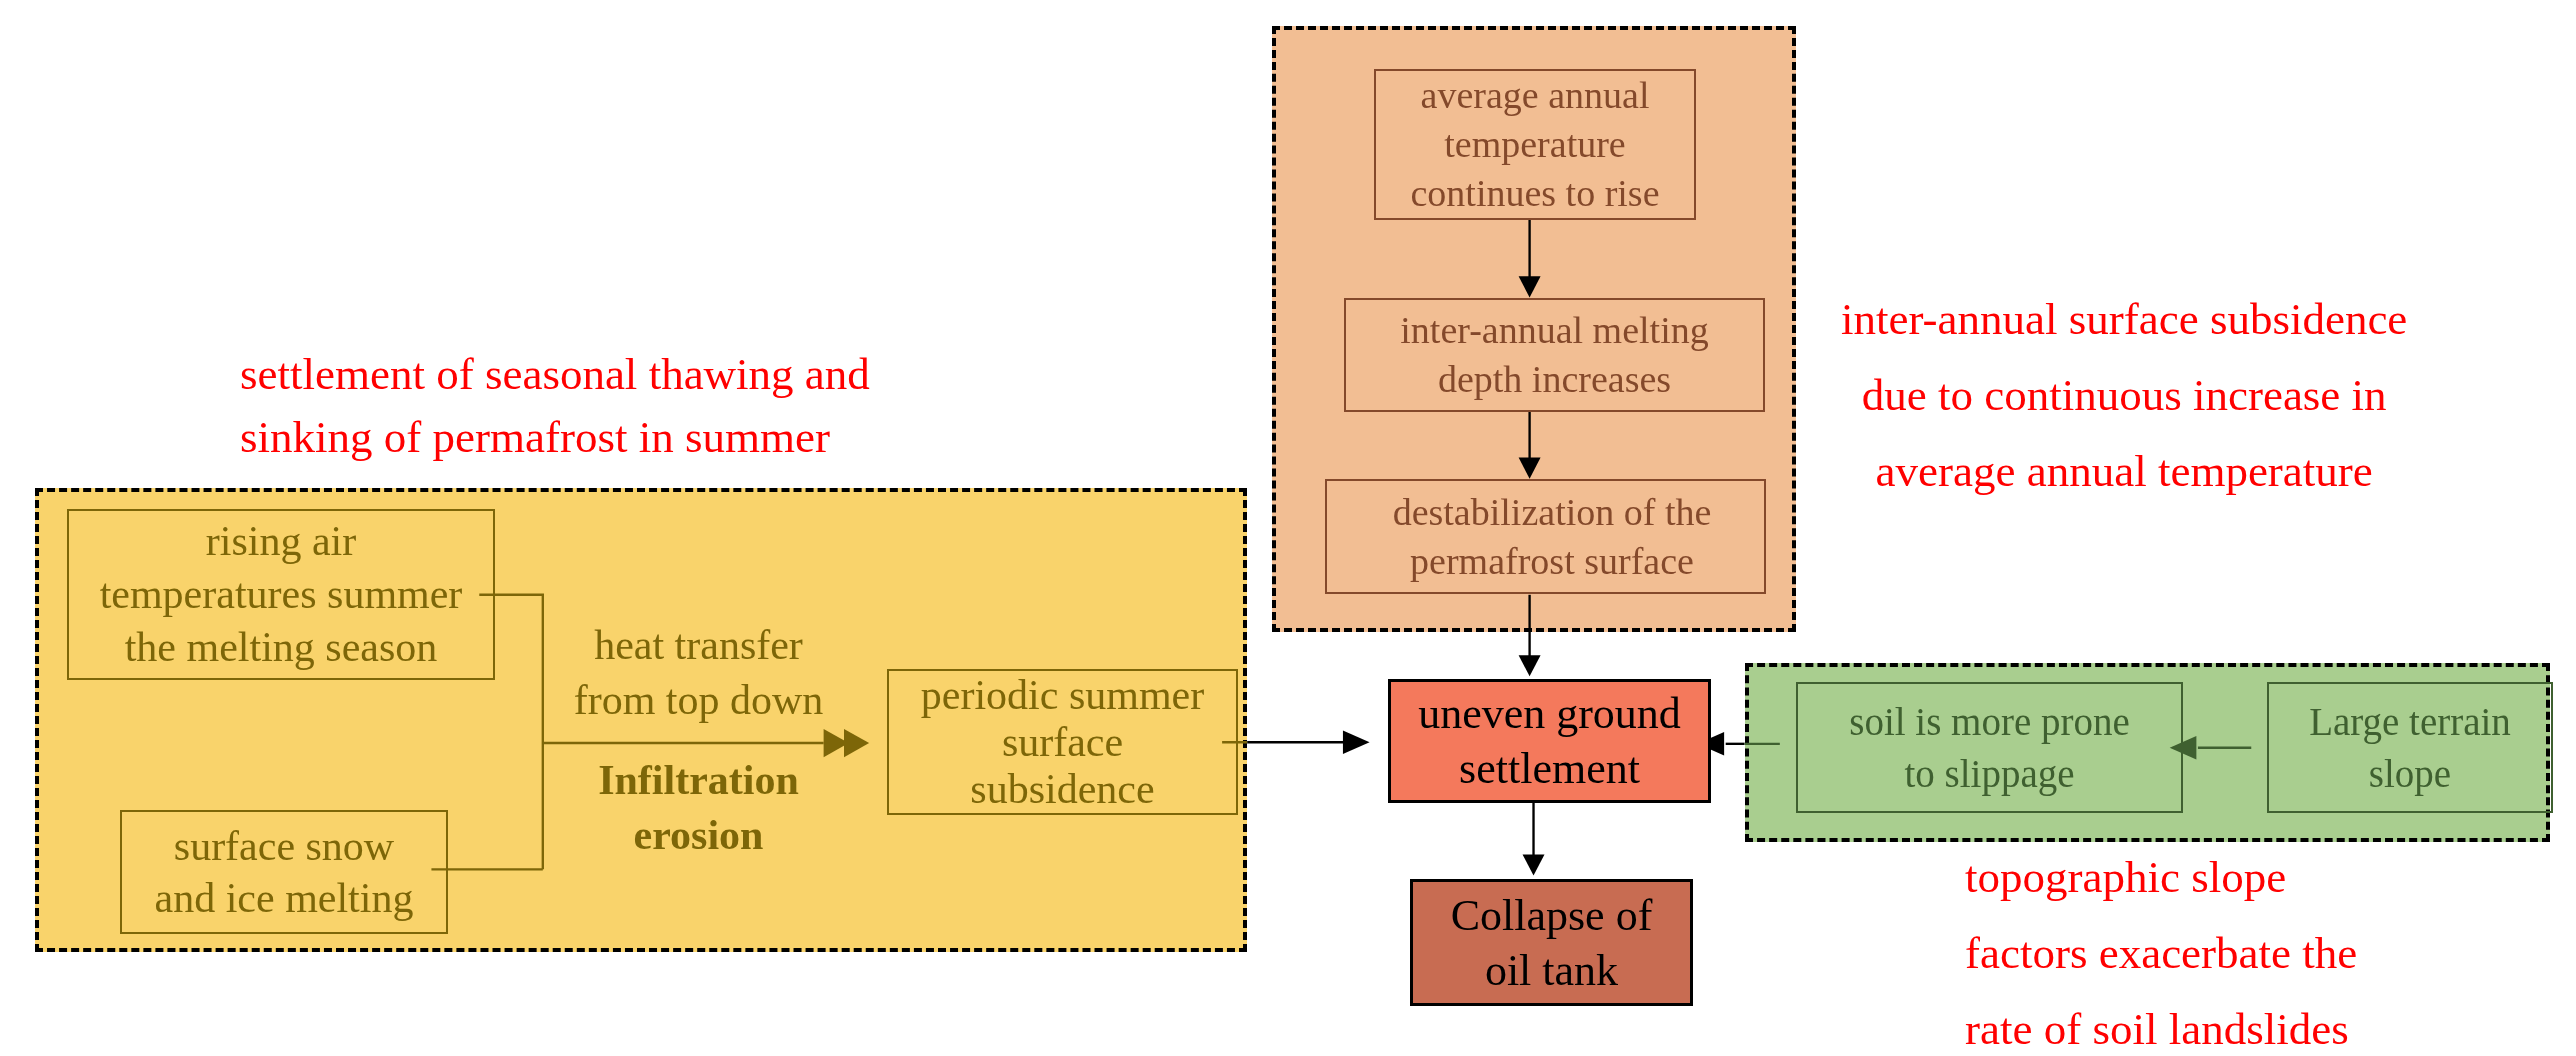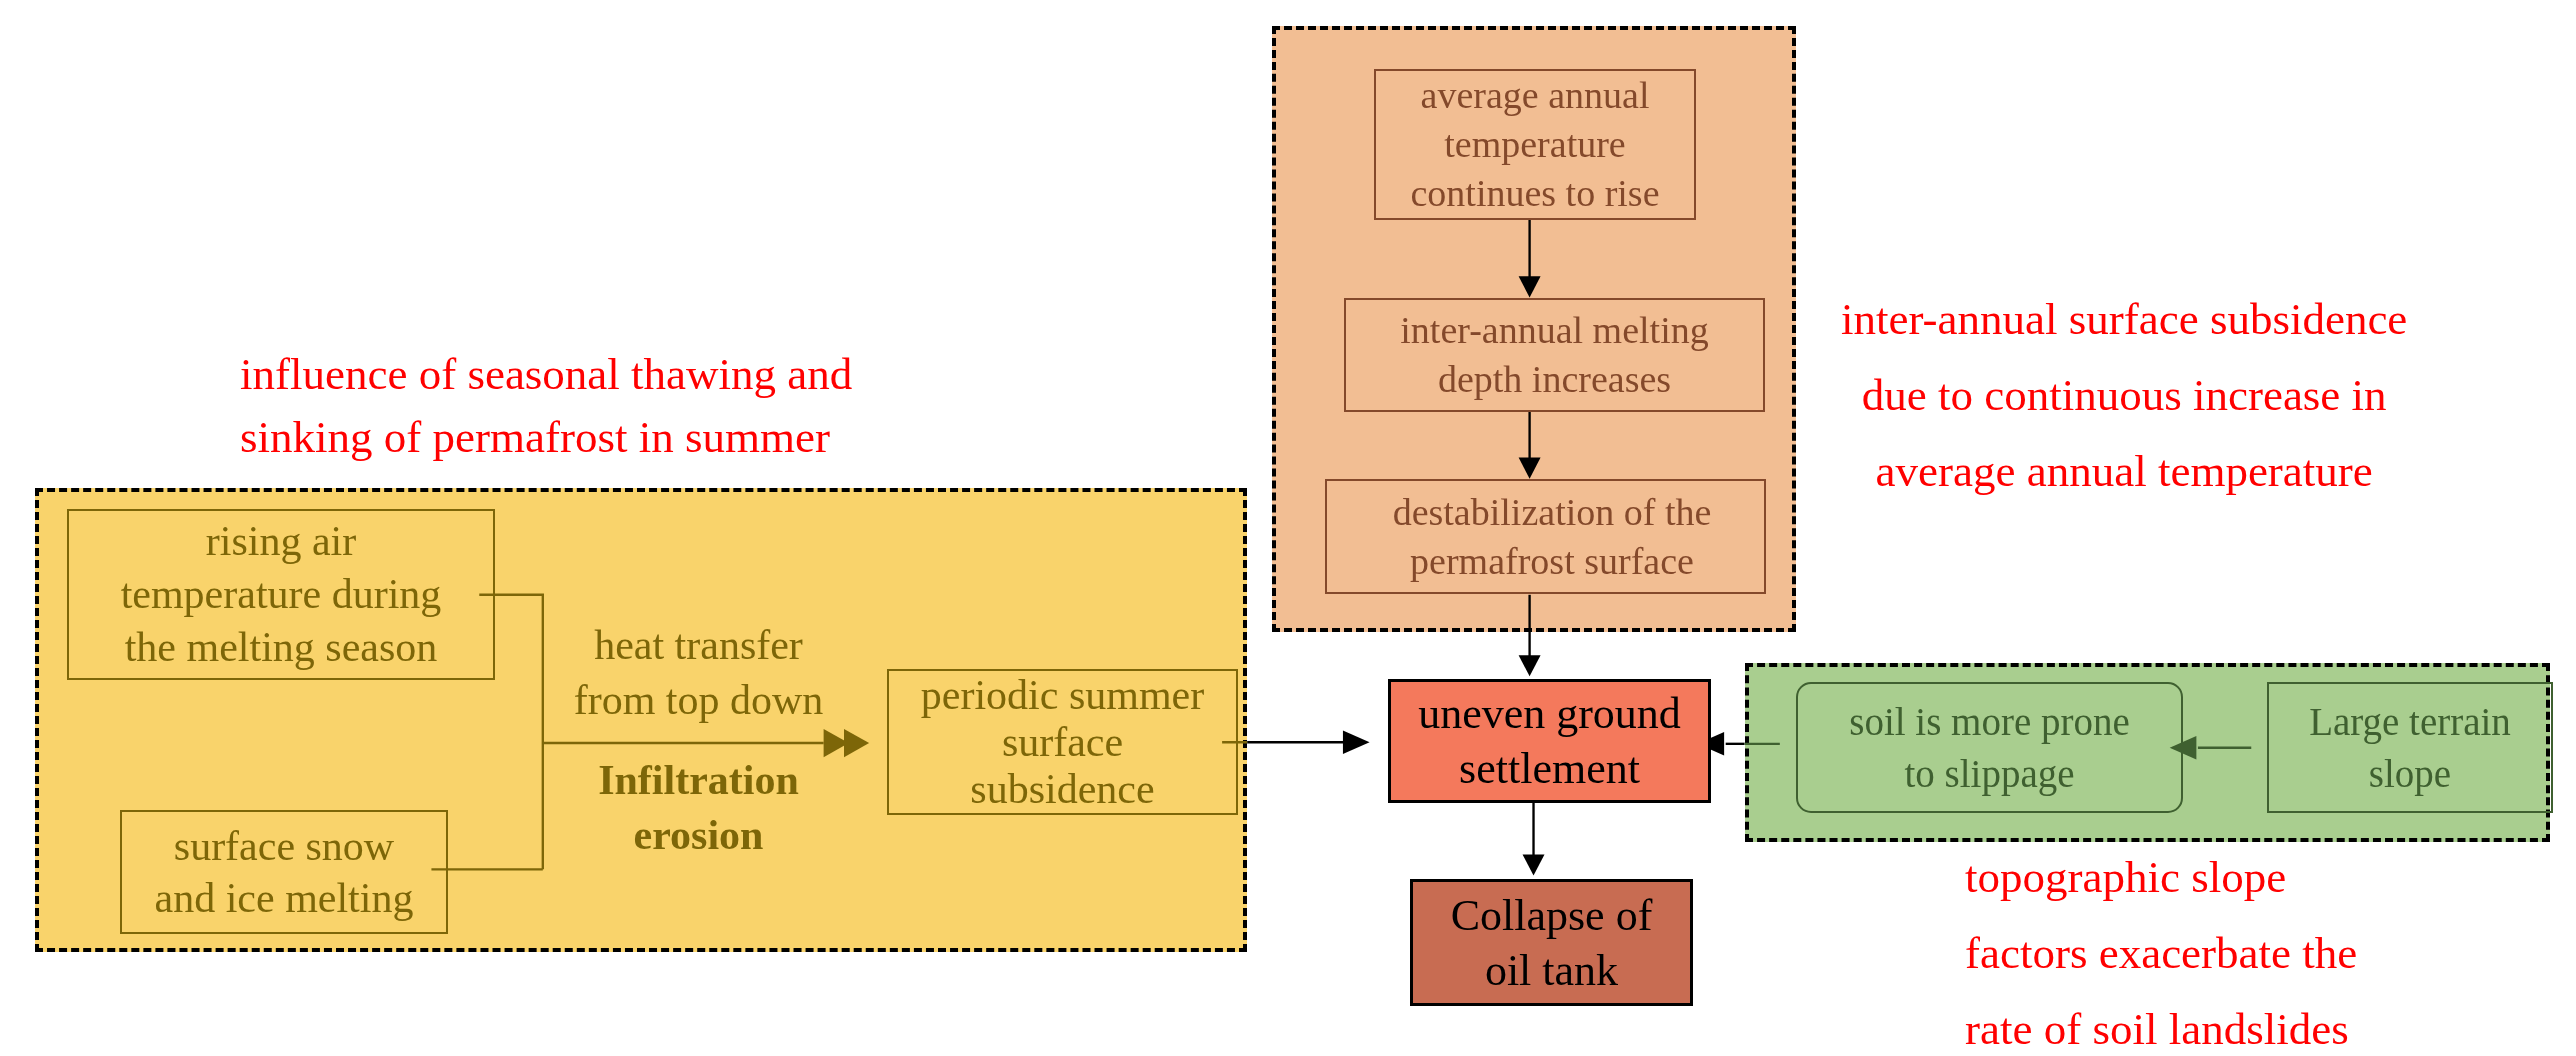--- a/index.html
+++ b/index.html
@@ -52,30 +52,30 @@
   #n-periodic{left:871px;top:669px;width:351px;height:146px;font-size:42px;line-height:47px;}
   #lbl-heat{left:514px;top:618px;width:369px;font-size:42px;line-height:55px;}
   #lbl-infiltration{left:514px;top:753px;width:369px;font-size:42px;line-height:55px;font-weight:bold;}
   #n-avg{left:1358px;top:69px;width:322px;height:151px;font-size:38px;line-height:49px;}
   #n-depth{left:1328px;top:298px;width:421px;height:114px;font-size:38px;line-height:49px;}
   #n-destab{left:1309px;top:479px;width:441px;height:115px;font-size:38px;line-height:49px;padding-left:13px;}
   #n-uneven{left:1372px;top:679px;width:323px;height:124px;font-size:44px;line-height:55px;
             background:var(--salmon-bg);border:3.1px solid #000;color:#000;}
   #n-collapse{left:1394px;top:879px;width:283px;height:127px;font-size:44px;line-height:55px;
             background:var(--terracotta-bg);border:3.1px solid #000;color:#000;}
-  #n-soil{left:1780px;top:682px;width:387px;height:131px;font-size:39px;line-height:52px;border-radius:15px;}
+  #n-soil{left:1780px;top:682px;width:387px;height:131px;font-size:39px;line-height:52px;}
   #n-large{left:2251px;top:682px;width:286px;height:131px;font-size:39px;line-height:52px;}
 </style>
 </head>
 <body>
 
 <div class="canvas">
 
   <div class="note" id="note-left">
-    <span>influence of seasonal thawing and</span>
+    <span>settlement of seasonal thawing and</span>
     <span>sinking of permafrost in summer</span>
   </div>
   <div class="note" id="note-right">
     <span>inter-annual surface subsidence</span>
     <span>due to continuous increase in</span>
     <span>average annual temperature</span>
   </div>
   <div class="note" id="note-bottom">
     <span>topographic slope</span>
     <span>factors exacerbate the</span>
@@ -108,21 +108,21 @@
     </g>
     <g class="w-green">
       <path d="M2269,948 H2224"></path>
       <path d="M2870,953 H2802"></path>
       <polygon points="2800,938 2766,953 2800,968"></polygon>
     </g>
   </svg>
 
   <div class="node y-node" id="n-rising">
     <span>rising air</span>
-    <span>temperature during</span>
+    <span>temperatures summer</span>
     <span>the melting season</span>
   </div>
   <div class="node y-node" id="n-snow">
     <span>surface snow</span>
     <span>and ice melting</span>
   </div>
   <div class="label" id="lbl-heat">
     <span>heat transfer</span>
     <span>from top down</span>
   </div>

